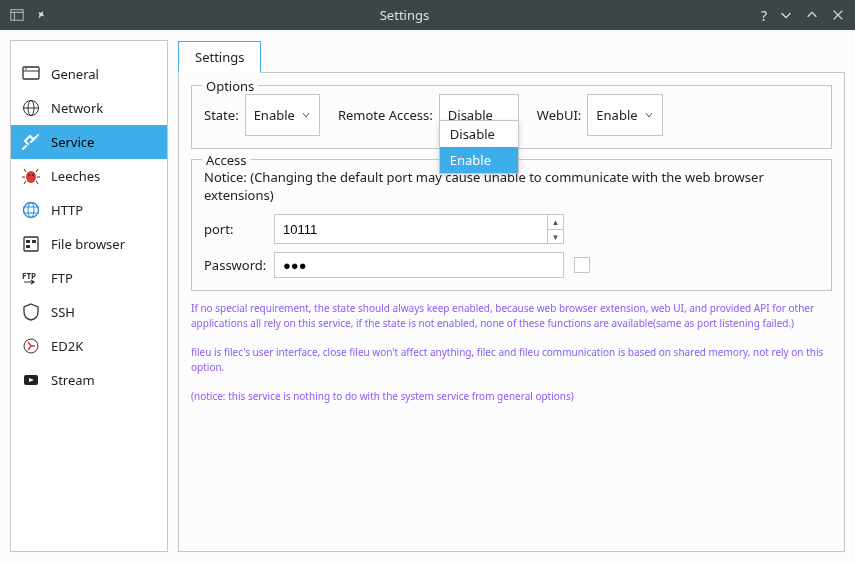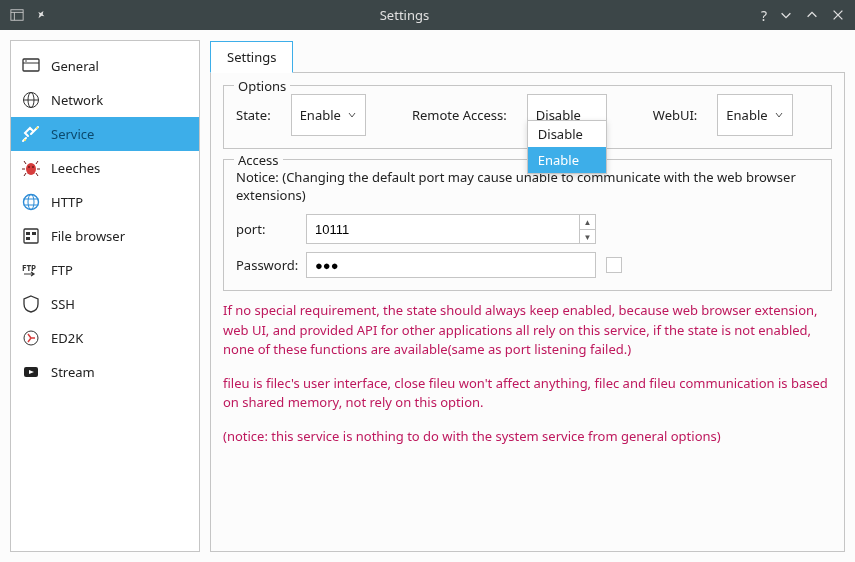--- a/index.html
+++ b/index.html
@@ -10,39 +10,39 @@
 .titlebar .left-icons { display: flex; gap: 10px; }
 .titlebar .title { flex: 1; text-align: center; font-size: 13px; }
 .titlebar .right-icons { display: flex; gap: 12px; align-items: center; }
 .titlebar svg { width: 14px; height: 14px; }
 .titlebar .icon-btn { cursor: pointer; display: flex; align-items: center; }
 
 
 .main { display: flex; height: 532px; padding: 10px; gap: 10px; }
 
 
-.sidebar { width: 190px; background: #fff; border: 1px solid #c5c5c5; padding: 8px 0; }
+.sidebar { width: 158px; background: #fff; border: 1px solid #c5c5c5; padding: 16px 0; }
 .sidebar-item { display: flex; align-items: center; padding: 7px 10px; gap: 10px; cursor: pointer; font-size: 13px; }
-.sidebar-item.active { background: #3daee9; color: #0c4a6e; }
+.sidebar-item.active { background: #3daee9; color: #000000; }
 .sidebar-item .icon { width: 20px; height: 20px; display: flex; align-items: center; justify-content: center; flex-shrink: 0; }
 
 
 .content { flex: 1; display: flex; flex-direction: column; }
 
 
 .tab-row { display: flex; position: relative; z-index: 2; }
 .tab { padding: 6px 16px; border: 1px solid #3daee9; border-bottom: 1px solid #fff; background: #fff; font-size: 13px; cursor: pointer; position: relative; top: 1px; }
 
 .tab-panel { border: 1px solid #c5c5c5; flex: 1; padding: 12px; display: flex; flex-direction: column; gap: 10px; }
 
 
 .group { border: 1px solid #c5c5c5; padding: 8px 12px 12px; position: relative; }
 .group-title { position: absolute; top: -9px; left: 10px; background: #fcfcfc; padding: 0 4px; font-size: 13px; }
 
-.row { display: flex; align-items: center; gap: 20px; }
+.row { display: flex; align-items: center; gap: 6px; }
 .row-label { font-size: 13px; }
 
 
 .select { border: 1px solid #c5c5c5; background: #fff; height: 42px; display: flex; align-items: center; padding: 0 8px; min-width: 74px; cursor: pointer; position: relative; }
 .select .sel-text { flex: 1; font-size: 13px; }
 .select .chev { margin-left: 6px; }
 
 
 .dropdown-popup { position: absolute; top: 25px; left: -1px; border: 1px solid #c5c5c5; background: #fff; min-width: 80px; box-shadow: 0 2px 6px rgba(0,0,0,.15); z-index: 10; }
 .dropdown-popup .opt { padding: 4px 10px; font-size: 13px; cursor: pointer; }
@@ -56,21 +56,21 @@
 .spinbox input { border: none; padding: 0 8px; font-size: 13px; flex: 1; outline: none; }
 .spinbox .spinners { display: flex; flex-direction: column; border-left: 1px solid #c5c5c5; width: 16px; }
 .spinbox .spinners div { flex: 1; display: flex; align-items: center; justify-content: center; cursor: pointer; font-size: 8px; color: #555; }
 .spinbox .spinners div:first-child { border-bottom: 1px solid #c5c5c5; }
 
 .pwfield { border: 1px solid #c5c5c5; background: #fff; height: 26px; padding: 0 8px; flex: 1; max-width: 290px; font-size: 13px; outline: none; }
 
 .checkbox { width: 16px; height: 16px; border: 1px solid #c5c5c5; background: #fff; cursor: pointer; flex-shrink: 0; }
 
 
-.info-block { color: #be185d; font-size: 13px; line-height: 1.5; }
+.info-block { color: #8b5cf6; font-size: 10px; line-height: 1.5; }
 .info-block p { margin-bottom: 14px; }
 
 svg { display: block; }
 </style>
 </head>
 <body>
 
 <div class="titlebar">
   <div class="left-icons">
     <span class="icon-btn">

